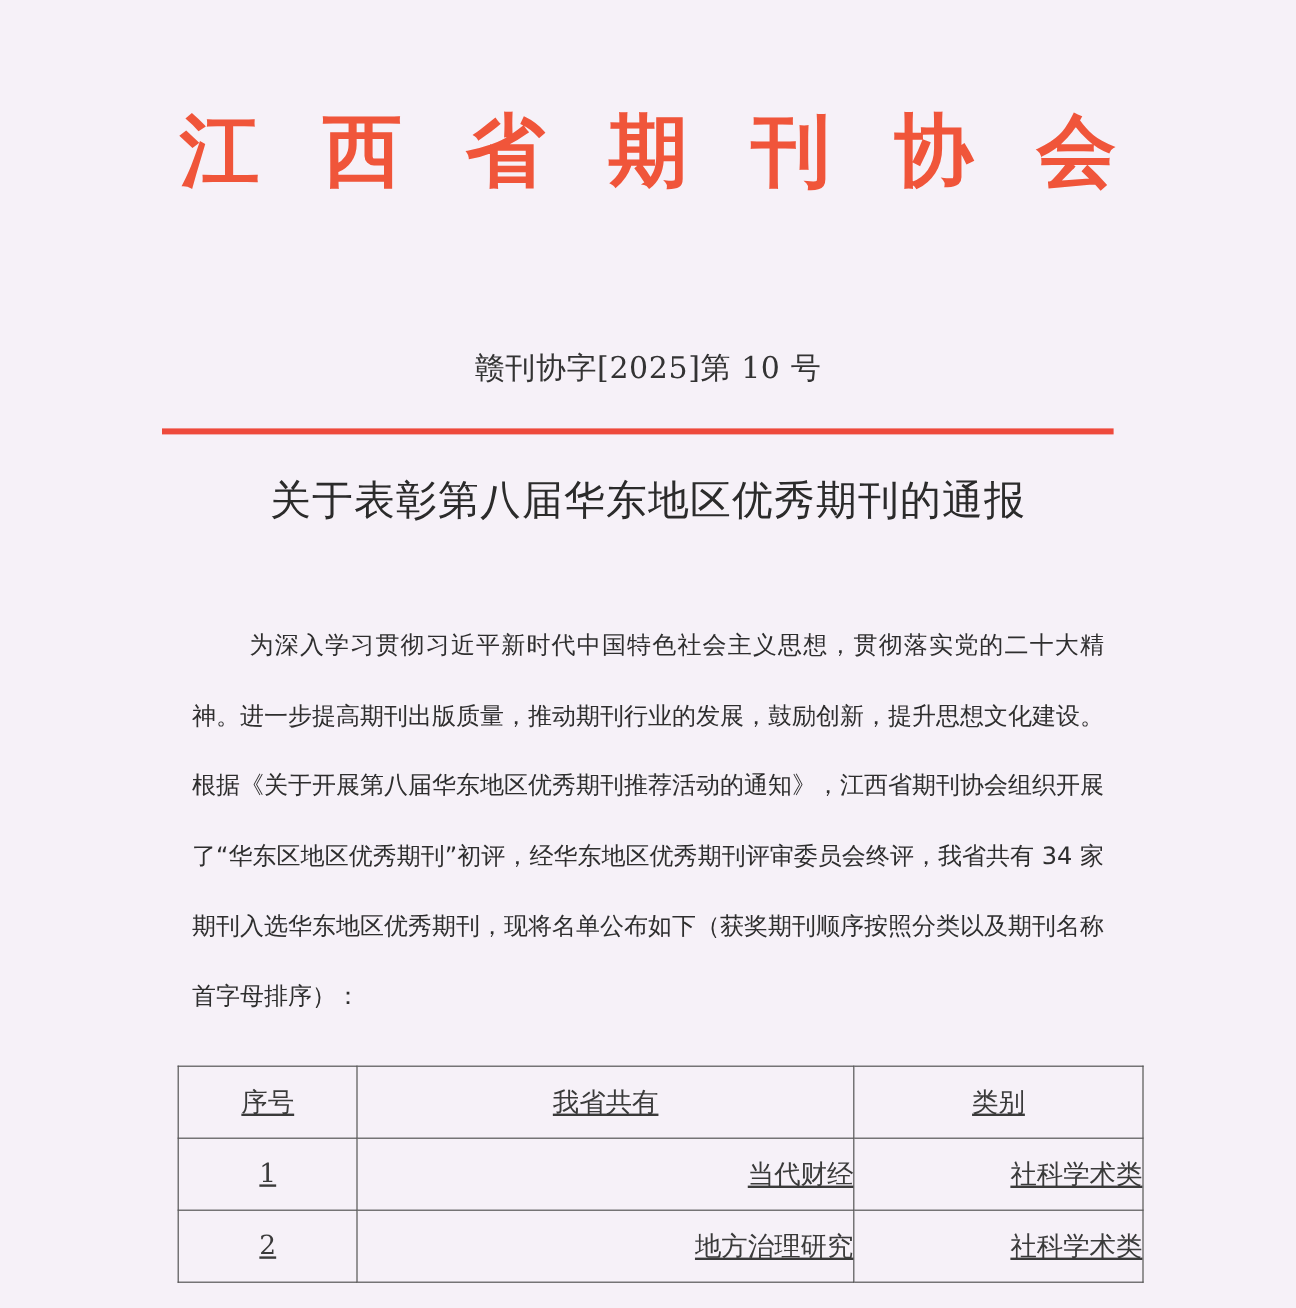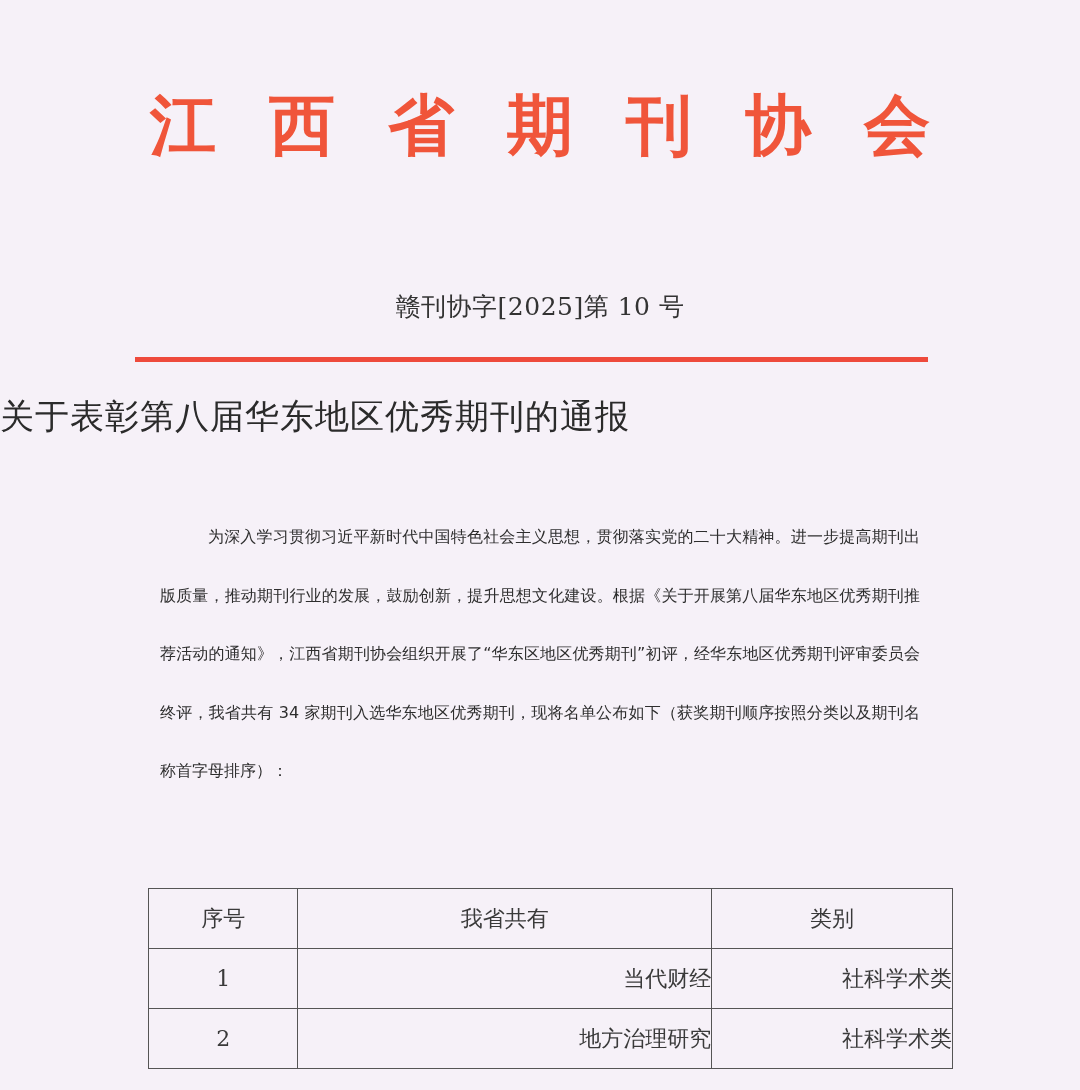--- a/index.html
+++ b/index.html
@@ -50,33 +50,33 @@
       top: 357px;
       width: 793px;
       height: 5px;
       background: #ee4a3c;
     }
     .doc-title {
       position: absolute;
       left: 0;
       width: 1080px;
       top: 394px;
-      text-align: left;
+      text-align: center;
       font-family: "DejaVu Sans", "Liberation Sans", sans-serif;
       font-size: 34px;
       color: #2b2b2b;
       letter-spacing: 1px;
     }
     .body-text {
       position: absolute;
       left: 160px;
       top: 508px;
       width: 760px;
       font-family: "DejaVu Sans", "Liberation Sans", sans-serif;
-      font-size: 16px;
+      font-size: 20px;
       line-height: 58.5px;
       color: #2e2e2e;
       text-align: justify;
     }
     .body-text p {
       margin: 0;
       text-indent: 48px;
     }
     .table {
       position: absolute;
@@ -86,20 +86,21 @@
       border-collapse: collapse;
       font-family: "DejaVu Sans", "Liberation Sans", sans-serif;
       font-size: 22px;
       color: #3a3a3a;
     }
     .table th, .table td {
       border: 1.5px solid #555;
       height: 59px;
       font-weight: normal;
       padding: 0;
+      text-decoration: underline;
     }
     .table th {
       text-align: center;
     }
     .table td.num {
       text-align: center;
       font-family: "DejaVu Serif", "Liberation Serif", serif;
     }
     .table td.name, .table td.cat {
       text-align: right;

